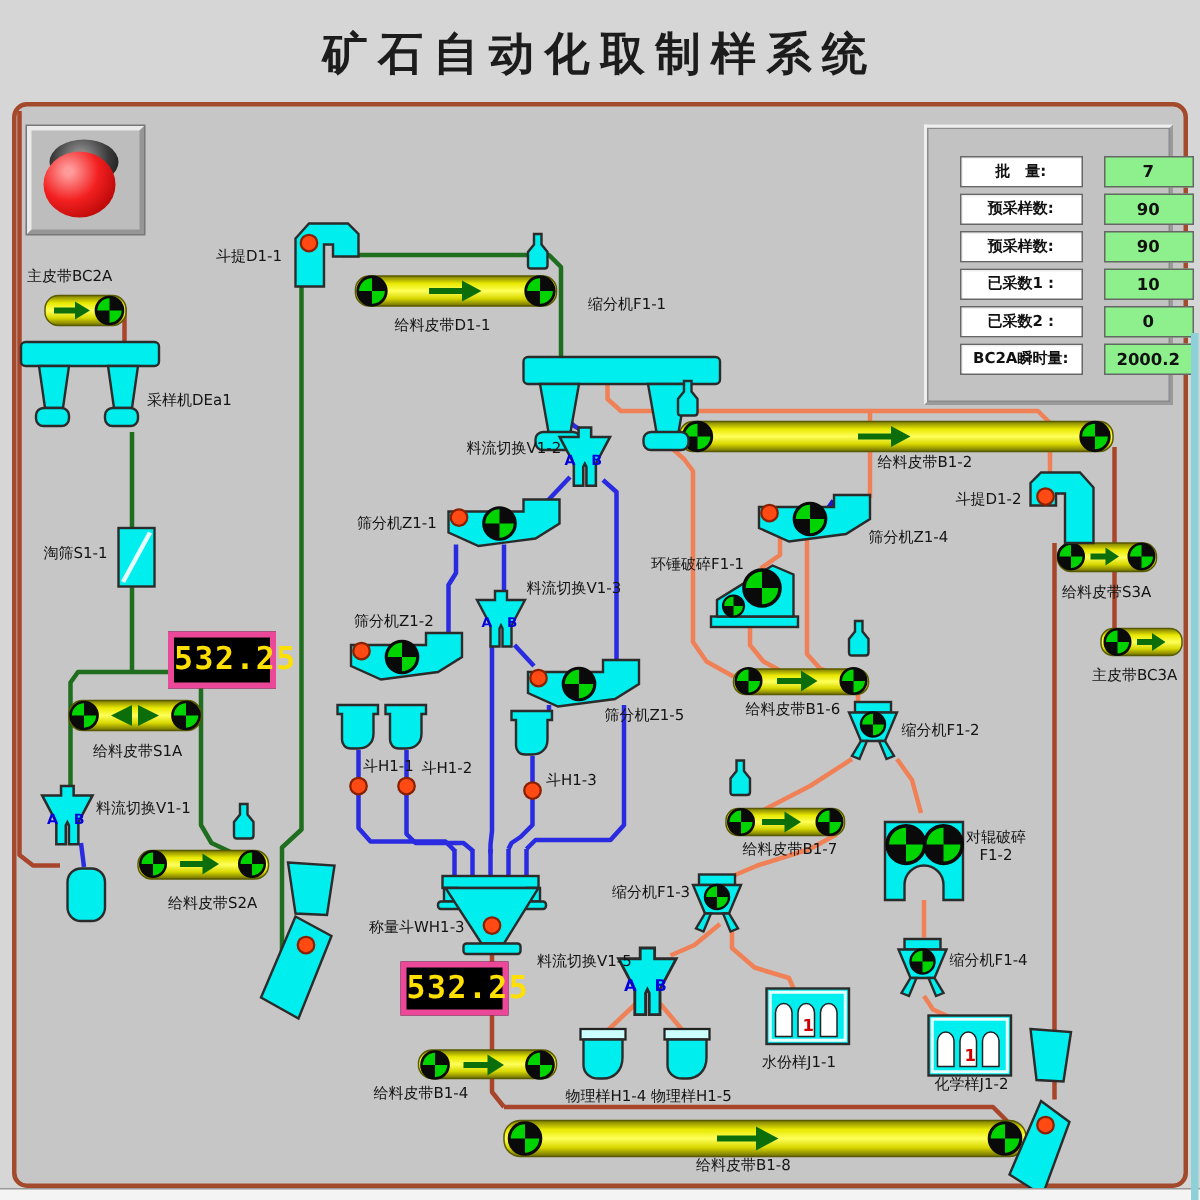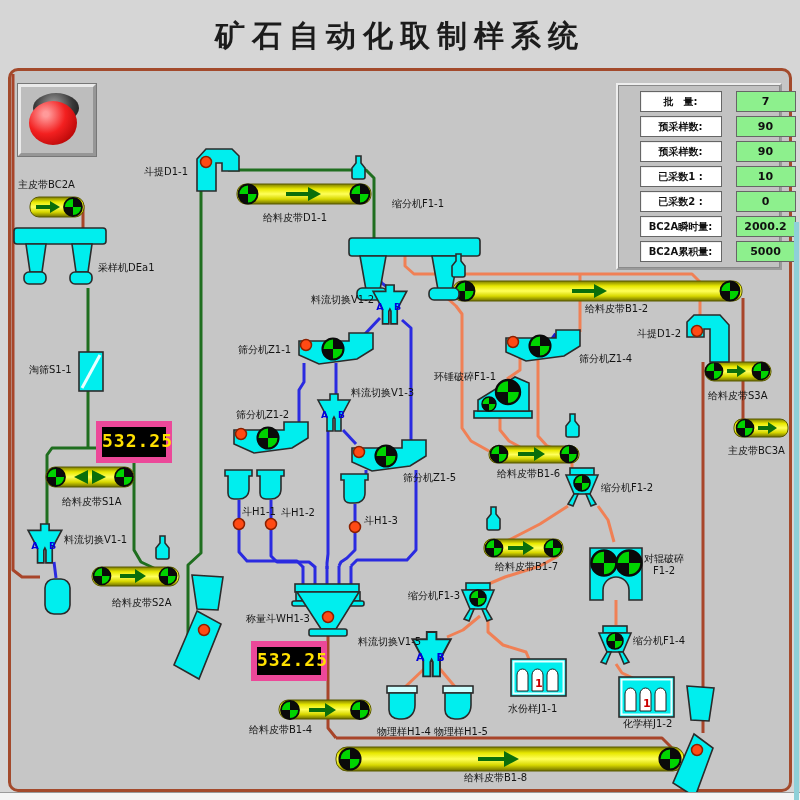--- a/index.html
+++ b/index.html
@@ -4,22 +4,22 @@
 <style>
   html,body{margin:0;padding:0;}
   body{width:800px;height:800px;background:#d6d6d6;font-family:"DejaVu Sans",sans-serif;position:relative;overflow:hidden;}
   #stage{position:absolute;left:0;top:0;width:800px;height:800px;}
   .title{position:absolute;left:0;top:16px;width:100%;text-align:center;
          font-family:Liberation Sans, sans-serif;font-size:30px;font-weight:bold;color:#1c1c1c;letter-spacing:7px;}
   .panel{position:absolute;left:8px;top:68px;width:778px;height:718px;background:#c6c6c6;
          border:3px solid #a34a2c;border-radius:10px;}
   #diagram{position:absolute;left:0;top:0;width:800px;height:800px;z-index:2;}
   .lbl{position:absolute;z-index:5;font-size:10px;font-weight:normal;color:#141414;white-space:pre-line;line-height:12px;}
-  .led{position:absolute;z-index:6;background:#000;color:#ffe000;border:6px solid #ec4899;
-       font-family:"DejaVu Sans Mono",monospace;font-weight:bold;font-size:18px;text-align:center;letter-spacing:1px;}
+  .led{position:absolute;z-index:6;background:#000;color:#ffe000;border:4px solid #ec4899;
+       font-family:"DejaVu Sans Mono",monospace;font-weight:bold;font-size:21px;text-align:center;letter-spacing:1px;margin-left:16px;}
   .stats{position:absolute;left:616px;top:83px;width:162px;height:183px;z-index:6;background:#c2c2c2;
          border:2px outset #eee;box-shadow:0 0 0 1px #8a8a8a inset;display:flex;flex-direction:column;
          align-items:center;justify-content:center;gap:4px;}
   .srow{display:flex;gap:14px;padding-left:37px;}
   .slabel{width:80px;height:19px;background:#fff;border:1px solid #666;box-shadow:1px 1px 0 #eee inset;
           display:flex;align-items:center;justify-content:center;font-size:10px;font-weight:bold;color:#111;}
   .sval{width:58px;height:19px;background:#8df08d;border:1px solid #666;display:flex;align-items:center;
         justify-content:center;font-size:11px;font-weight:bold;color:#111;}
   .estop{position:absolute;left:18px;top:84px;width:72px;height:66px;z-index:6;background:#bdbdbd;
          border:3px outset #eaeaea;box-shadow:0 0 0 1px #777;}
@@ -394,24 +394,20 @@
         <span class="sval">10</span>
       </div>
     <div class="srow">
         <span class="slabel">已采数2 :</span>
         <span class="sval">0</span>
       </div>
     <div class="srow">
         <span class="slabel">BC2A瞬时量:</span>
         <span class="sval">2000.2</span>
       </div>
-    <div class="srow">
-        <span class="slabel">BC2A累积量:</span>
-        <span class="sval">5000</span>
-      </div>
   </div>
 
   <div class="estop">
     <div class="estop-collar"></div>
     <div class="estop-ball"></div>
   </div>
 
   <div class="bottom-strip"></div>
   <div class="right-edge"></div>
 </div>

